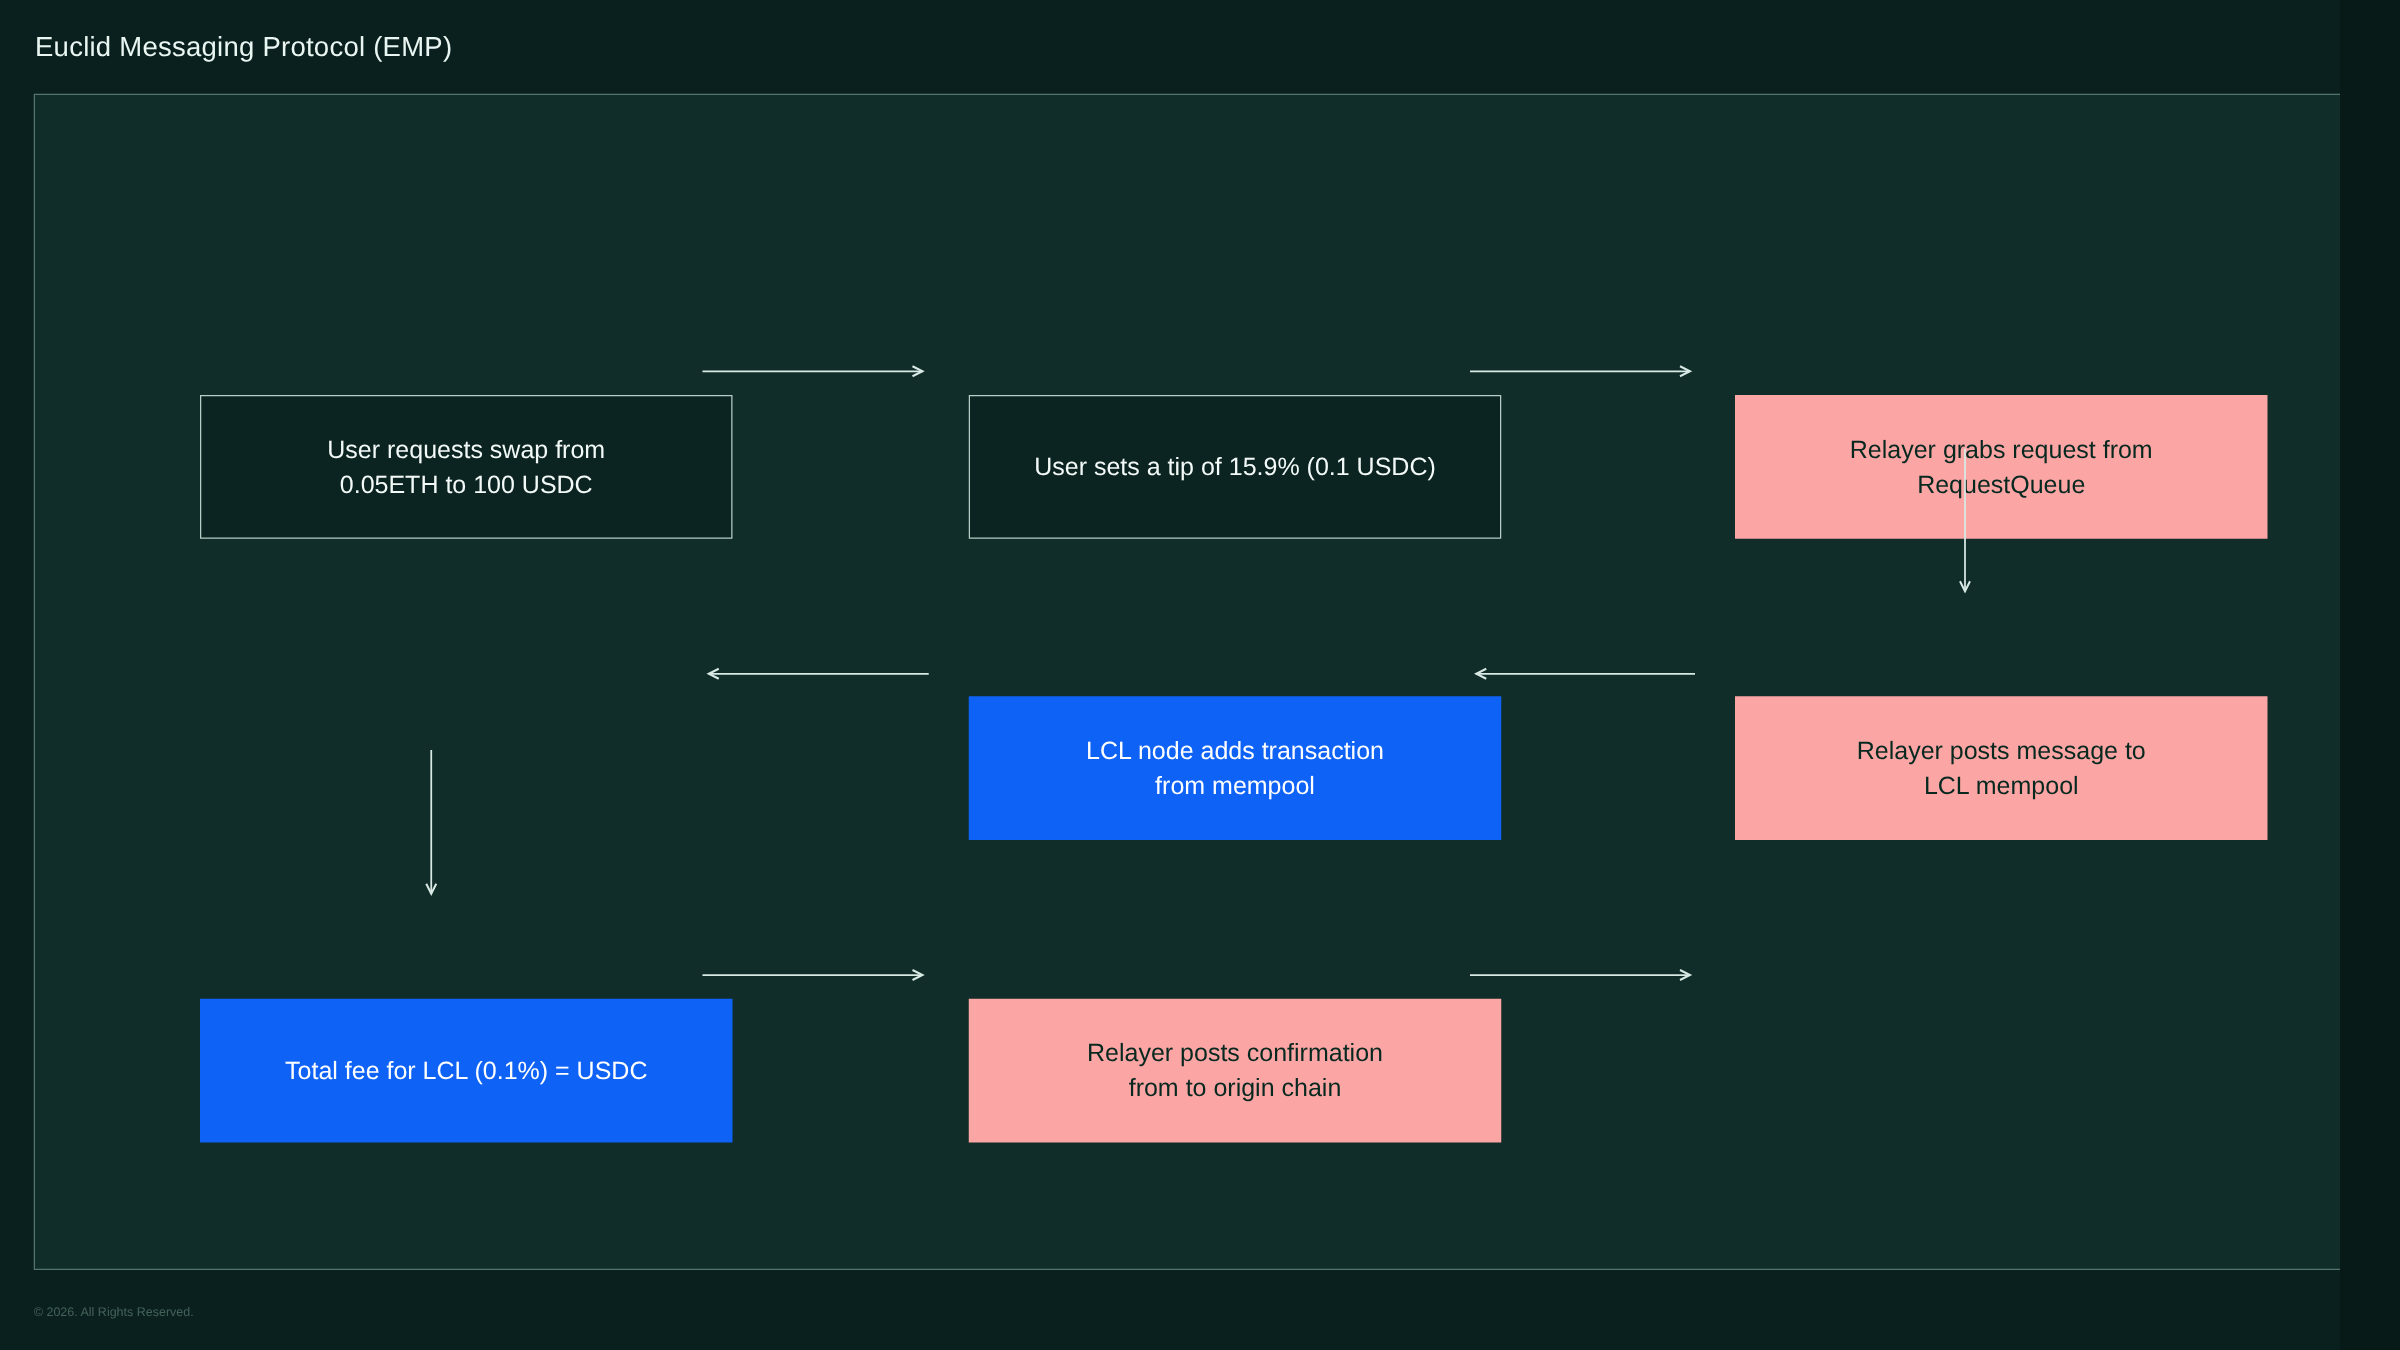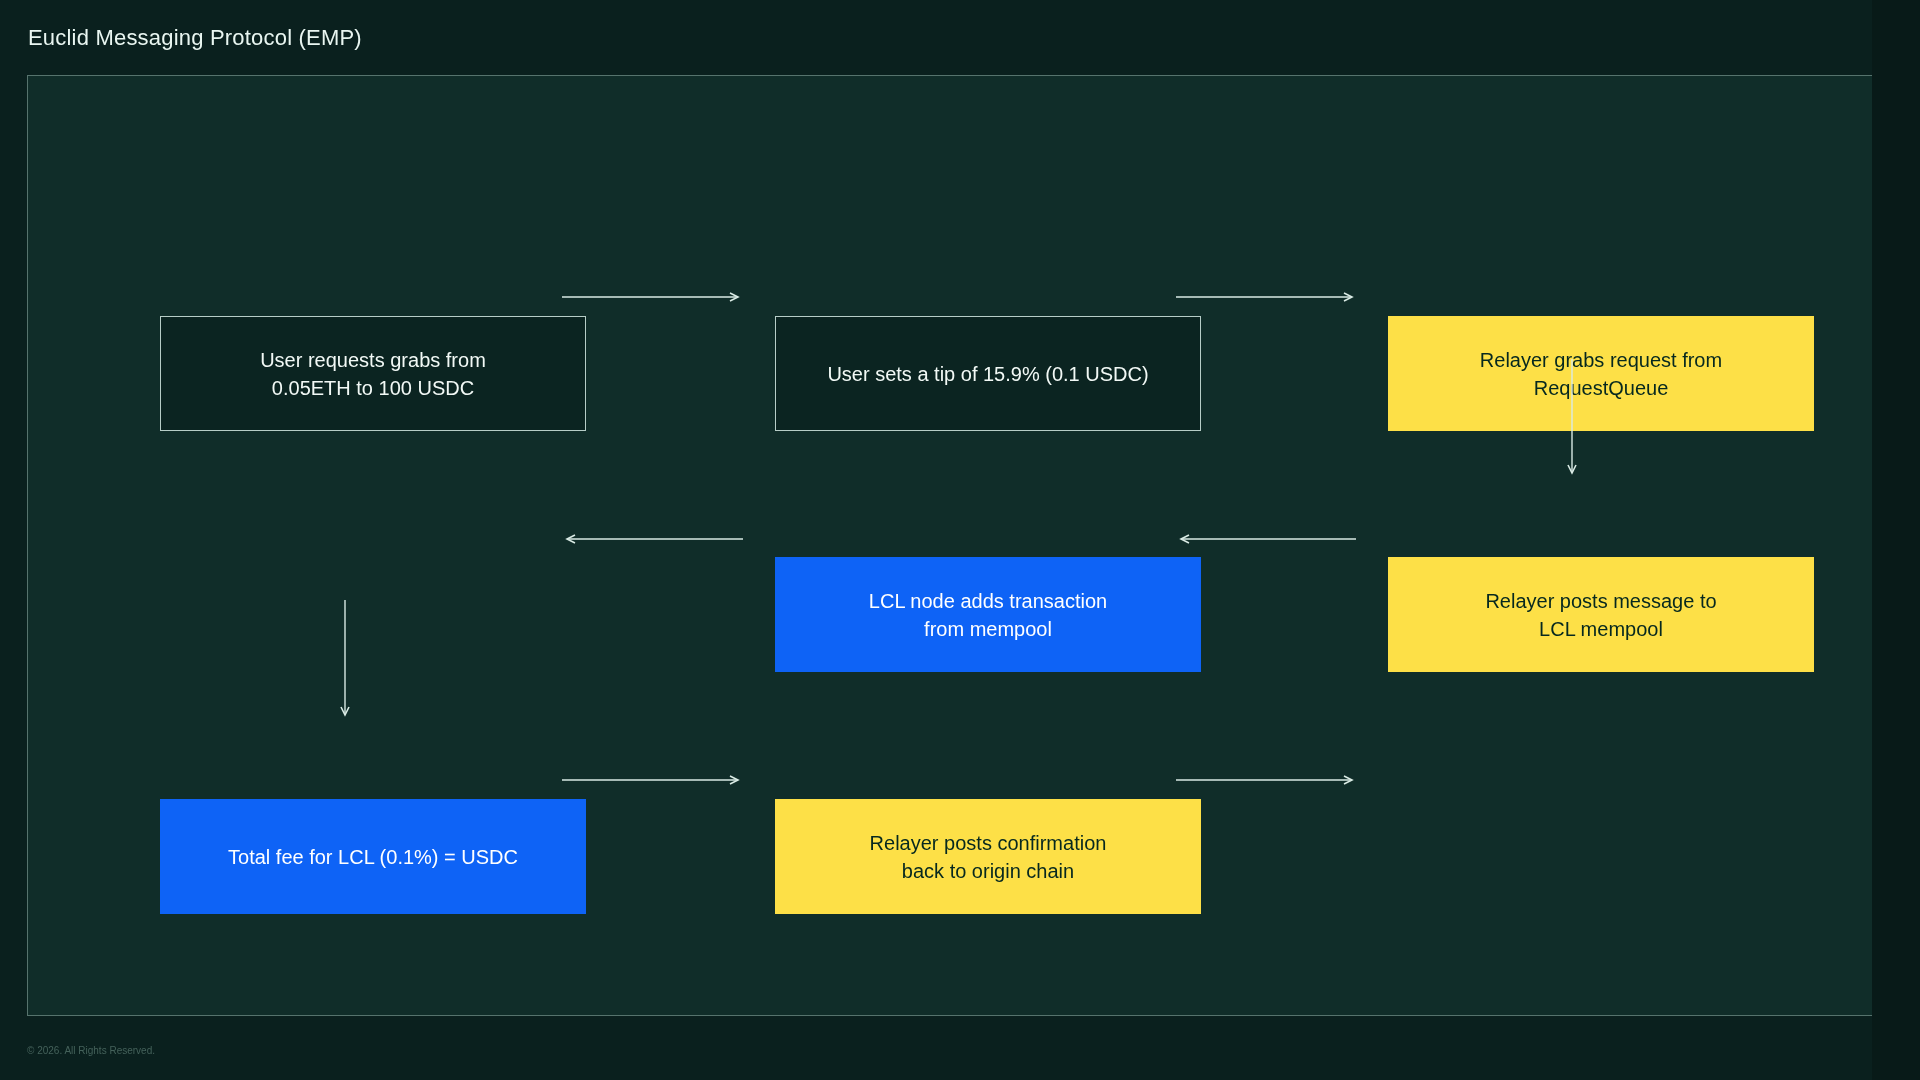--- a/index.html
+++ b/index.html
@@ -50,21 +50,21 @@
   .node.dark {
     background: #0b2421;
     border: 1px solid #b7cdc7;
     color: #f2f9f6;
   }
   .node.blue {
     background: #0e63f6;
     color: #ffffff;
   }
   .node.green {
-    background: #fde047;
+    background: #fca5a5;
     color: #06281f;
   }
   
   .pos-r1c1 { left: 132px;  top: 240px; }
   .pos-r1c2 { left: 747px;  top: 240px; }
   .pos-r1c3 { left: 1360px; top: 240px; }
   .pos-r2c1 { left: 132px;  top: 481px; }
   .pos-r2c2 { left: 747px;  top: 481px; }
   .pos-r2c3 { left: 1360px; top: 481px; text-align: center; }
   .pos-r3c1 { left: 132px;  top: 723px; }
@@ -93,39 +93,39 @@
 </style>
 </head>
 <body>
 
 <div class="screen">
 
   <div class="page-title">Euclid Messaging Protocol (EMP)</div>
 
   <div class="panel">
 
-    <div class="node dark pos-r1c1">User requests grabs from
+    <div class="node dark pos-r1c1">User requests swap from
 0.05ETH to 100 USDC</div>
 
     <div class="node dark pos-r1c2">User sets a tip of 15.9% (0.1 USDC)</div>
 
     <div class="node green pos-r1c3">Relayer grabs request from
 RequestQueue</div>
 
 
     <div class="node blue pos-r2c2">LCL node adds transaction
 from mempool</div>
 
     <div class="node green pos-r2c3">Relayer posts message to
 LCL mempool</div>
 
     <div class="node blue pos-r3c1">Total fee for LCL (0.1%) = USDC</div>
 
     <div class="node green pos-r3c2">Relayer posts confirmation
-back to origin chain</div>
+from to origin chain</div>
 
 
   </div>
 
   <svg class="arrow-layer" viewBox="0 0 1920 1080" xmlns="http://www.w3.org/2000/svg">
     <defs>
       <marker id="arrowhead" markerWidth="14" markerHeight="14" refX="9" refY="5" orient="auto" markerUnits="userSpaceOnUse">
         <path d="M1,1 L9,5 L1,9" fill="none" stroke="#d9eae4" stroke-width="1.6"></path>
       </marker>
     </defs>

